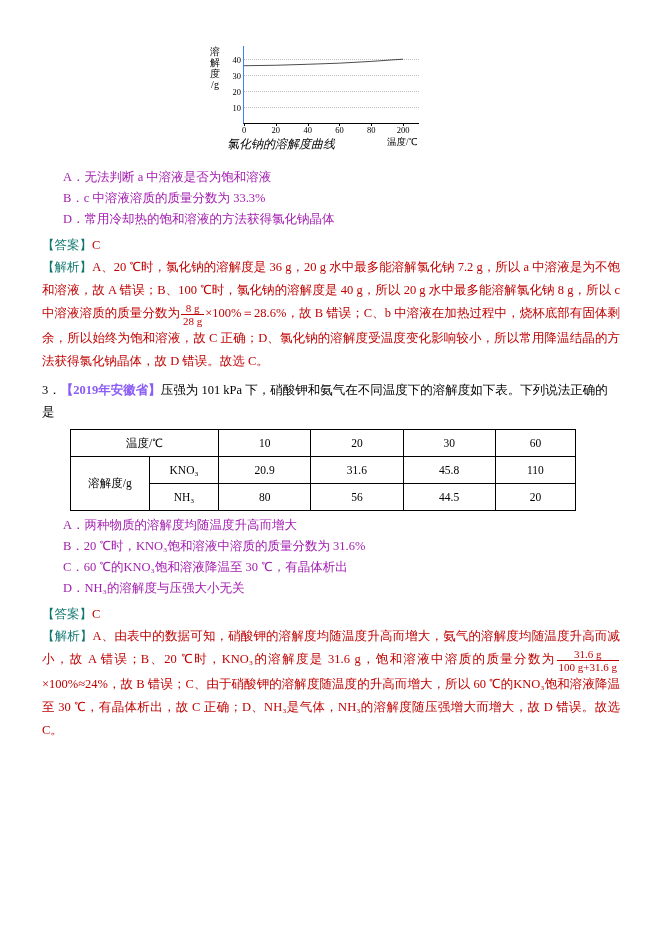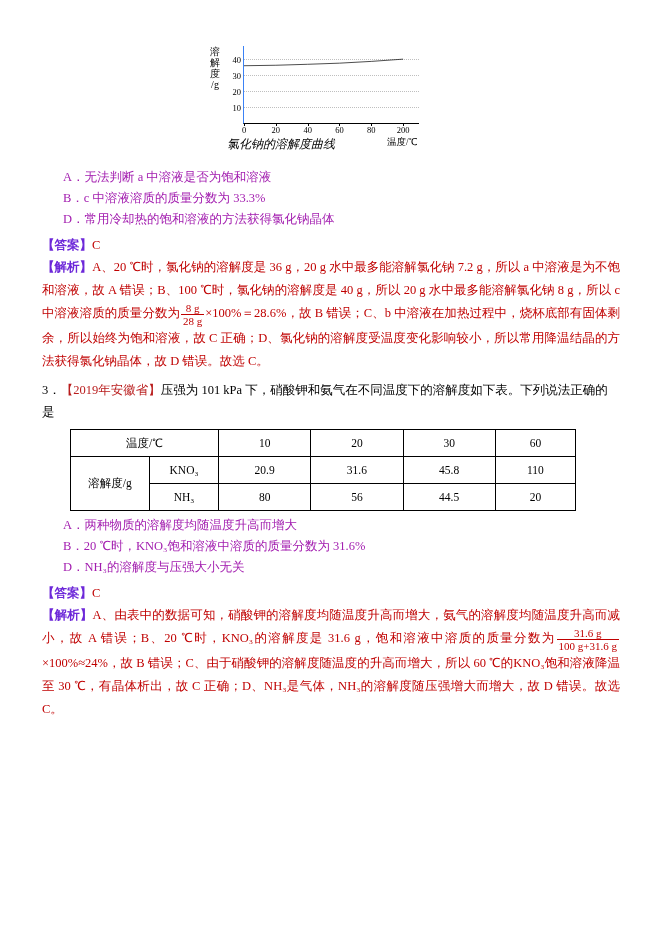--- a/index.html
+++ b/index.html
@@ -103,34 +103,34 @@
     font-size:12.5px;
     line-height:21px;
     margin-left:21px;
     color:#a21caf;
   }
   .ansline{
     font-size:12.5px;
     line-height:22px;
     margin-top:4px;
   }
-  .lbl-red{color:#6d28d9;font-weight:bold;}
+  .lbl-red{color:#0f766e;font-weight:normal;}
   .red{color:#c00000;}
   .para{
     font-size:12.5px;
     line-height:23px;
     color:#c00000;
     text-align:justify;
   }
   .qline{
     font-size:12.5px;
     line-height:22px;
     margin-top:6px;
   }
-  .blue{color:#b91c1c;font-weight:normal;}
+  .blue{color:#8b5cf6;font-weight:bold;}
 
   
   .frac{
     display:inline-block;
     vertical-align:middle;
     text-align:center;
     font-size:11px;
     line-height:12px;
     margin:0 1px;
     font-weight:normal;
@@ -245,20 +245,21 @@
         <td>80</td>
         <td>56</td>
         <td>44.5</td>
         <td>20</td>
       </tr>
     </tbody>
       </table>
 
     <div class="opt">A．两种物质的溶解度均随温度升高而增大</div>
     <div class="opt">B．20 ℃时，KNO₃饱和溶液中溶质的质量分数为 31.6%</div>
+    <div class="opt">C．60 ℃的KNO₃饱和溶液降温至 30 ℃，有晶体析出</div>
     <div class="opt">D．NH₃的溶解度与压强大小无关</div>
 
     <div class="ansline">
       <span class="lbl-red">【答案】</span><span class="red">C</span>
     </div>
 
     <div class="para">
       <span class="lbl-red">【解析】</span><span>A、由表中的数据可知，硝酸钾的溶解度均随温度升高而增大，氨气的溶解度均随温度升高而减小，故 A 错误；B、20 ℃时，KNO₃的溶解度是 31.6 g，饱和溶液中溶质的质量分数为</span><span class="frac"><span class="num">31.6 g</span><span class="den">100 g+31.6 g</span></span><span>×100%≈24%，故 B 错误；C、由于硝酸钾的溶解度随温度的升高而增大，所以 60 ℃的KNO₃饱和溶液降温至 30 ℃，有晶体析出，故 C 正确；D、NH₃是气体，NH₃的溶解度随压强增大而增大，故 D 错误。故选 C。</span>
     </div>
 

